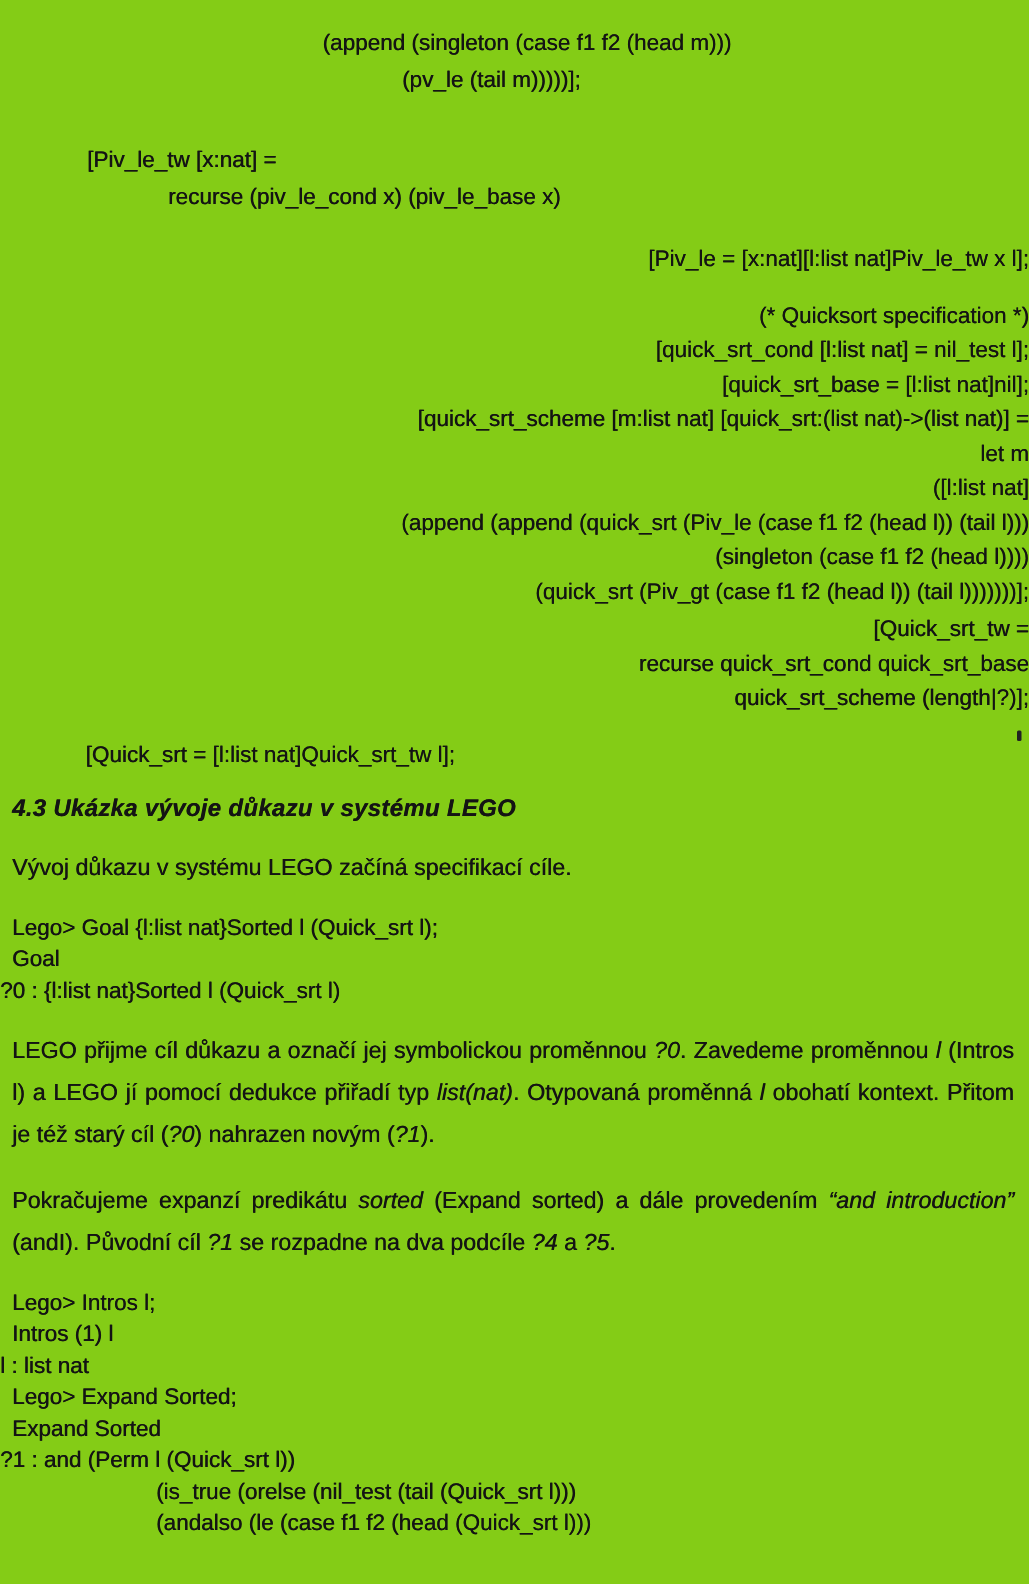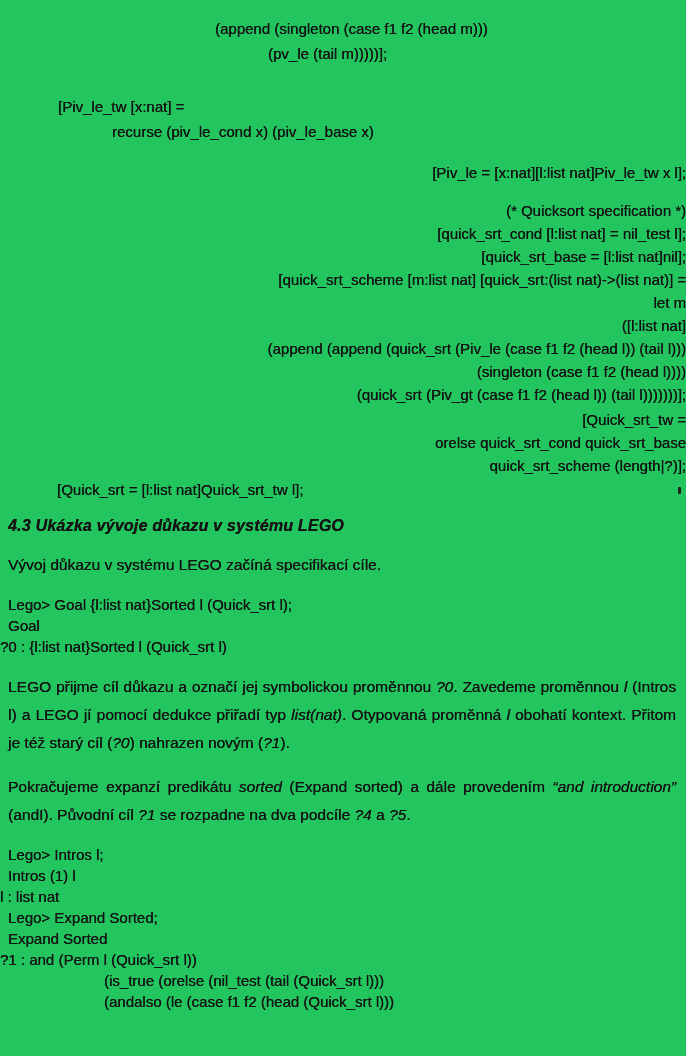--- a/index.html
+++ b/index.html
@@ -1,35 +1,35 @@
 <!DOCTYPE html>
 <html><head>
 <meta charset="utf-8">
 <style>
   html,body { margin:0; padding:0; background:#e8e8e8; }
   .page {
     position:relative;
     width:686px; height:1056px;
     margin:0 auto;
-    background:#22c55e;
+    background:#84cc16;
     color:#141414;
     font-family:"Liberation Sans", sans-serif;
     overflow:hidden;
     text-shadow:0.25px 0 0 currentColor; 
   }
   .cl { white-space:pre; font-size:15px; line-height:25px; }
   .tight .cl { line-height:23px;text-align:right; }
   .trans .cl { line-height:21px; }
 
   .block-a { padding-top:16px; }
   .block-b { margin-top:28px; }
   .block-c { margin-top:16px;text-align:right; }
   .block-d { margin-top:14px; }
   .block-e { margin-top:2px; }
-  .block-f { }
+  .block-f { margin-top:14px; }
 
   .ind-8   { padding-left:8px; }
   .ind-46  { }
   .ind-52  { padding-left:52px; }
   .ind-57  { padding-left:57px; }
   .ind-58  { padding-left:58px; }
   .ind-104 { padding-left:104px; }
   .ind-110 { padding-left:110px; }
   .ind-112 { padding-left:112px; }
   .ind-145 { padding-left:145px; }
@@ -102,21 +102,21 @@
     <div class="cl ind-57">[quick_srt_scheme [m:list nat] [quick_srt:(list nat)-&gt;(list nat)] =</div>
     <div class="cl ind-110">let m</div>
     <div class="cl ind-110">([l:list nat]</div>
     <div class="cl ind-110">(append (append (quick_srt (Piv_le (case f1 f2 (head l)) (tail l)))</div>
     <div class="cl ind-145">(singleton (case f1 f2 (head l))))</div>
     <div class="cl ind-270">(quick_srt (Piv_gt (case f1 f2 (head l)) (tail l)))))))];</div>
   </div>
 
   <div class="block-e tight">
     <div class="cl ind-57">[Quick_srt_tw =</div>
-    <div class="cl ind-110">orelse quick_srt_cond quick_srt_base</div>
+    <div class="cl ind-110">recurse quick_srt_cond quick_srt_base</div>
     <div class="cl ind-110">quick_srt_scheme (length|?)];</div>
   </div>
 
   <div class="block-f">
     <div class="cl ind-57">[Quick_srt = [l:list nat]Quick_srt_tw l];</div>
   </div>
 
   <div class="heading">4.3 Ukázka vývoje důkazu v systému LEGO</div>
 
   <div class="intro">Vývoj důkazu v systému LEGO začíná specifikací cíle.</div>

